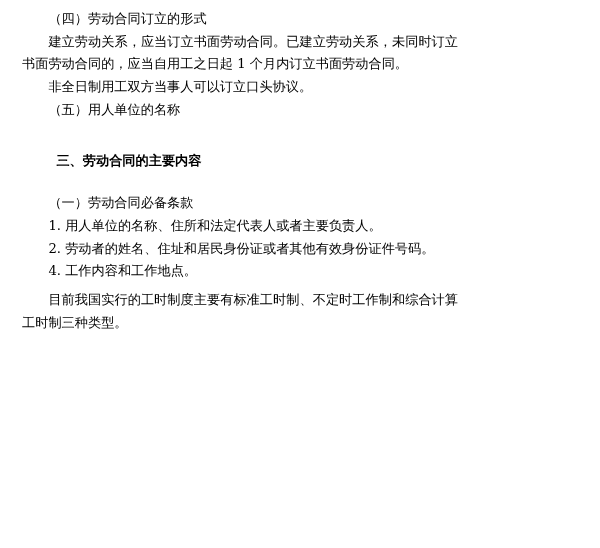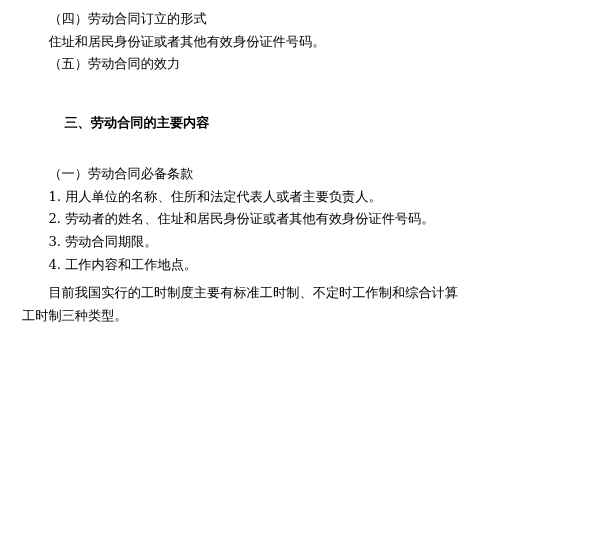--- a/index.html
+++ b/index.html
@@ -28,47 +28,47 @@
     margin: 0;
   }
   .indent {
     text-indent: 2em;
   }
   .heading {
     font-size: 13.2px;
     line-height: 1.72;
     font-weight: bold;
     text-indent: 2em;
-    margin: 16px;
+    margin: 8px;
   }
   .gap-sm { height: 6px; }
   .gap-md { height: 12px; }
   .gap-lg { height: 14px; }
 </style>
 </head>
 <body>
 
 <div class="page">
 
   <p class="blk indent">（四）劳动合同订立的形式</p>
-  <p class="blk indent">住址和居民身份证或者其他有效身份证件号码。</p>
-  <p class="blk indent">（五）劳动合同的效力</p>
+  <p class="blk indent">建立劳动关系，应当订立书面劳动合同。已建立劳动关系，未同时订立书面劳动合同的，应当自用工之日起 1 个月内订立书面劳动合同。</p>
+  <p class="blk indent">非全日制用工双方当事人可以订立口头协议。</p>
+  <p class="blk indent">（五）用人单位的名称</p>
 
   <div class="gap-sm"></div>
 
 
   <div class="gap-lg"></div>
 
   <p class="heading">三、劳动合同的主要内容</p>
 
   <div class="gap-md"></div>
 
   <p class="blk indent">（一）劳动合同必备条款</p>
   <p class="blk indent">1. 用人单位的名称、住所和法定代表人或者主要负责人。</p>
   <p class="blk indent">2. 劳动者的姓名、住址和居民身份证或者其他有效身份证件号码。</p>
-  <p class="blk indent">3. 劳动合同期限。</p>
   <p class="blk indent">4. 工作内容和工作地点。</p>
 
   <div class="gap-sm"></div>
 
   <p class="blk indent">目前我国实行的工时制度主要有标准工时制、不定时工作制和综合计算工时制三种类型。</p>
 
 </div>
 
 </body></html>

